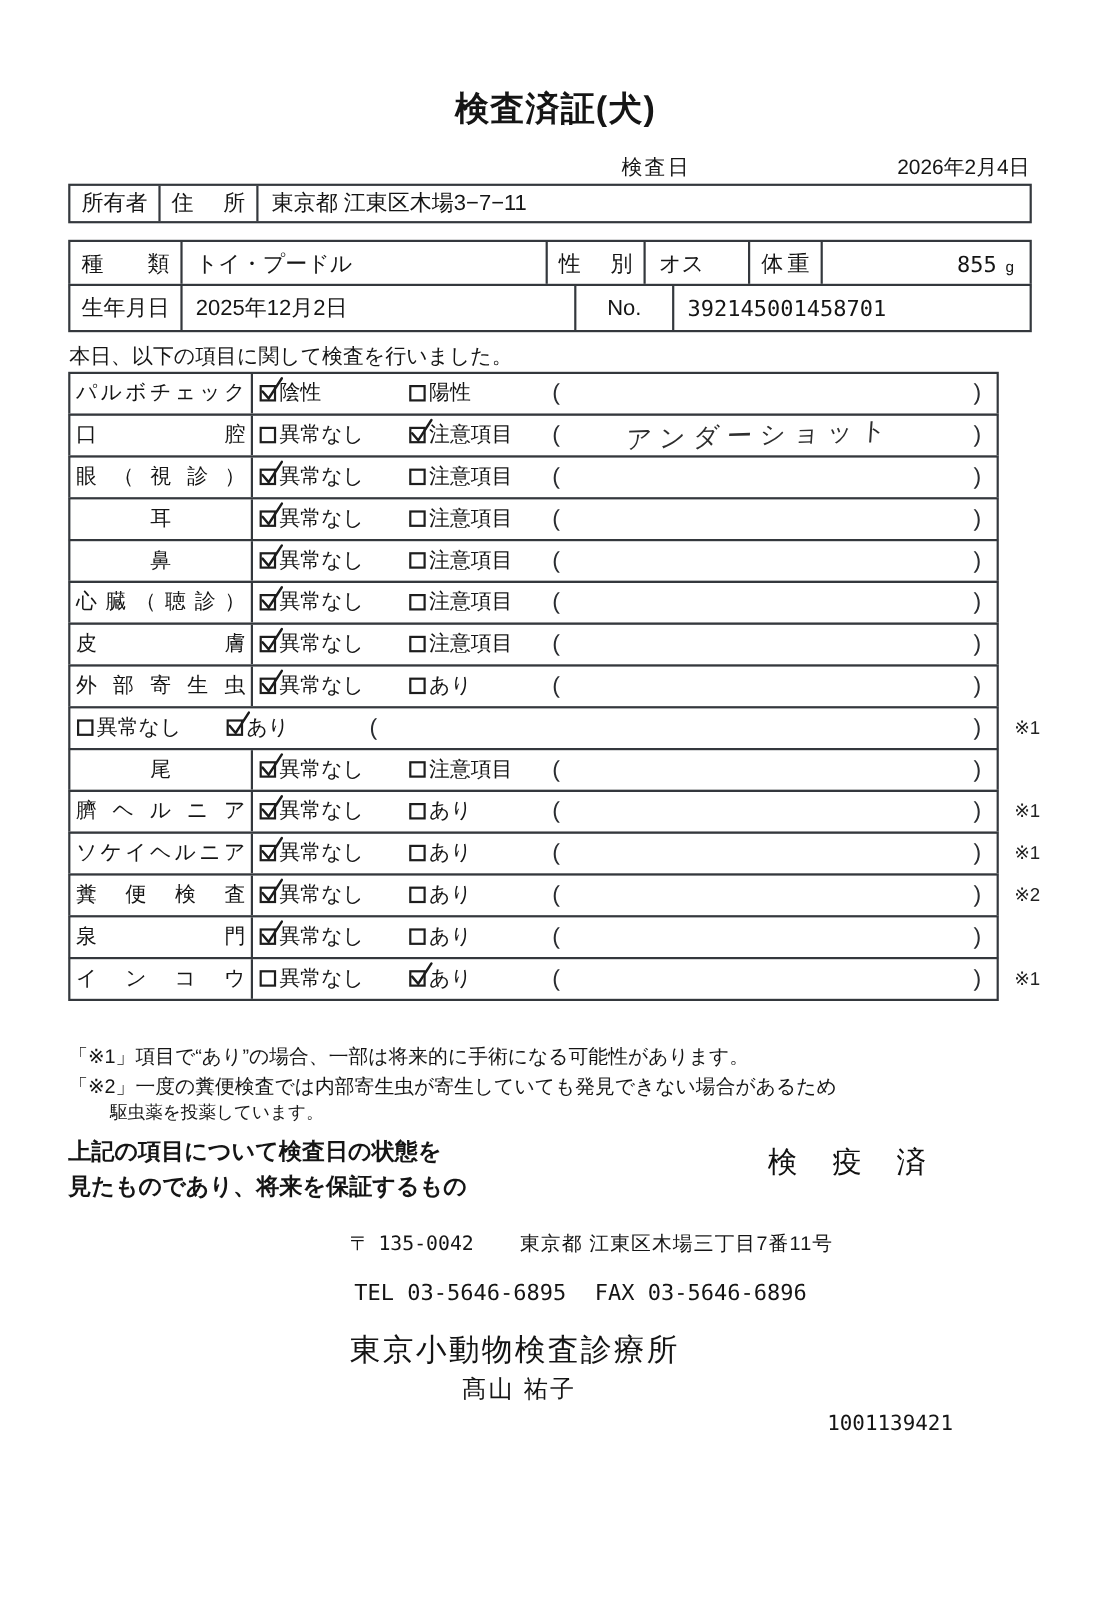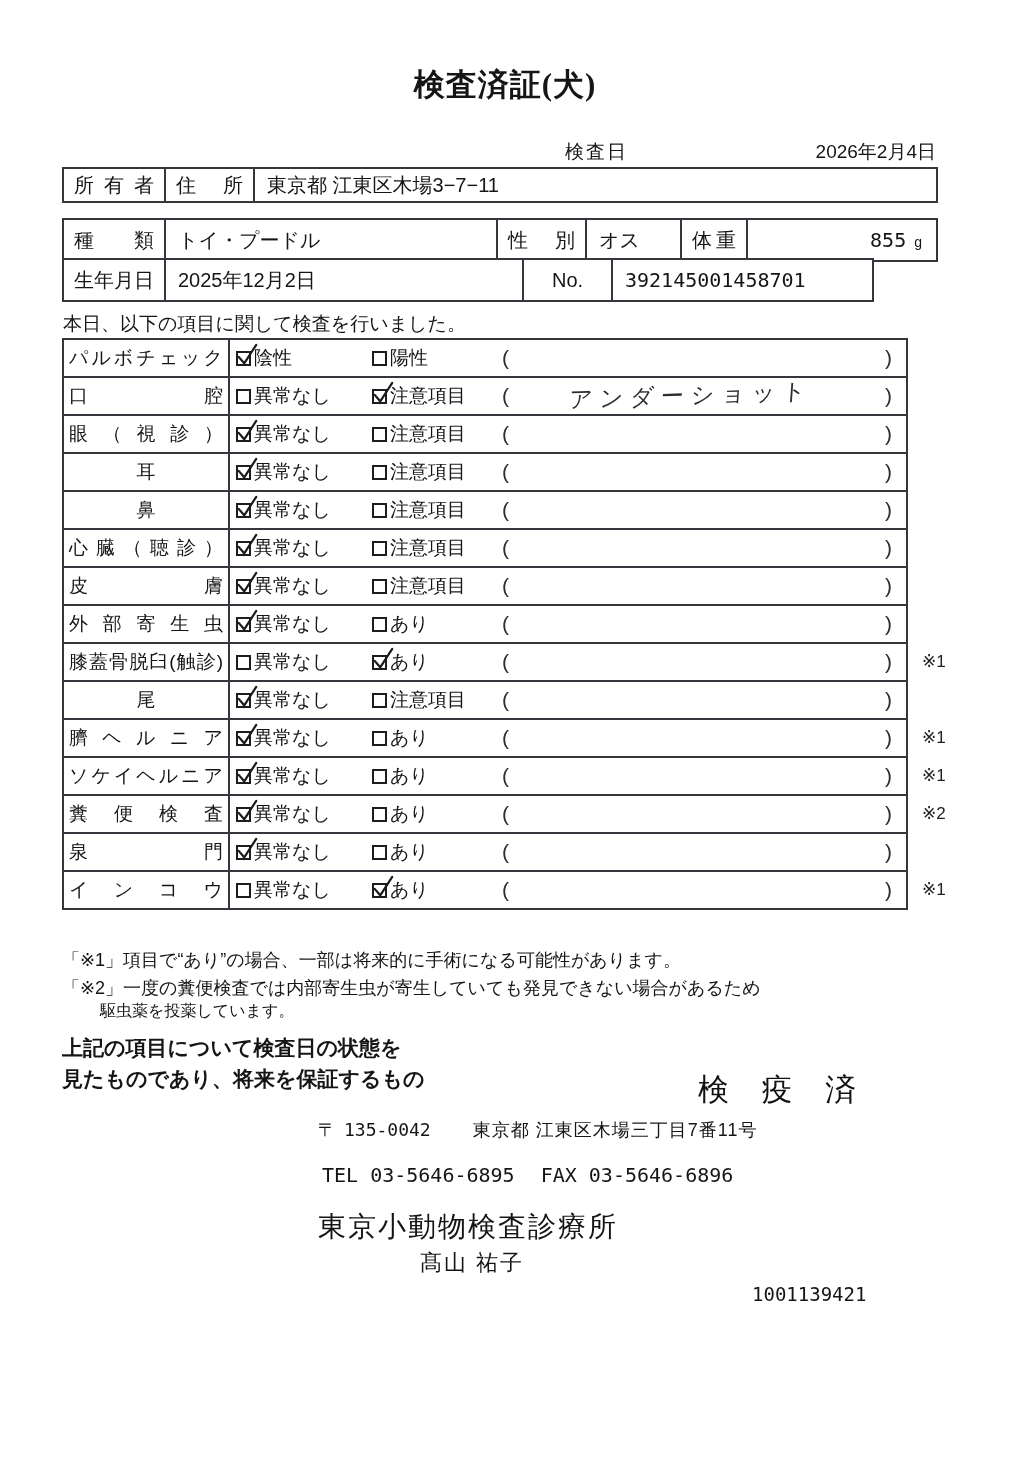--- a/index.html
+++ b/index.html
@@ -5,22 +5,22 @@
   * { margin:0; padding:0; box-sizing:border-box; }
   html,body { background:#ffffff; }
   body {
     width:1010px; height:1462px; position:relative; overflow:hidden;
     font-family:"Liberation Sans","DejaVu Sans",sans-serif;
     color:#151515;
   }
   .abs { position:absolute; }
 
   
-  .title { top:64px; left:0; width:1010px; text-align:center;
-           font-size:31px; font-weight:bold; letter-spacing:1px;font-family:Liberation Serif, serif; }
+  .title { top:78px; left:0; width:1010px; text-align:center;
+           font-size:31px; font-weight:bold; letter-spacing:1px; }
 
   
   .insp-label { top:139px; left:565px; font-size:19px; letter-spacing:2px; }
   .insp-date  { top:139px; right:74px; font-size:19px; }
 
   
   .tbl { border:2px solid #34383d; display:flex; background:#fff; }
   .cell { border-left:2px solid #34383d; overflow:hidden; white-space:nowrap; }
   .cell:first-child { border-left:none; }
   .lab { font-size:20px; padding:0 10px; text-align:justify; text-align-last:justify; }
@@ -63,21 +63,21 @@
 
   
   .fn1 { top:948px; left:62px; font-size:18px; }
   .fn2 { top:976px; left:62px; font-size:18px; }
   .fn2b{ top:1001px; left:100px; font-size:16px; }
 
   
   .stmt { top:1032px; left:62px; font-size:21px; font-weight:bold; line-height:31px; }
 
   
-  .stamp { top:1069px; left:698px; font-size:31px; letter-spacing:12px; color:#111; }
+  .stamp { top:1038px; left:698px; font-size:27px; letter-spacing:12px; color:#111; }
 
   
   .postal { top:1118px; left:318px; font-size:18px; }
   .postal .code { font-family:"DejaVu Sans Mono","Liberation Mono",monospace; margin-left:8px; }
   .postal .addr { margin-left:42px; letter-spacing:1px; }
   .telfax { top:1163px; left:322px; font-size:20px;
             font-family:"DejaVu Sans Mono","Liberation Mono",monospace; }
   .telfax .fax { margin-left:26px; }
   .clinic { top:1208px; left:318px; font-size:28px; letter-spacing:2px; }
   .vet { top:1248px; left:420px; font-size:22px; letter-spacing:2px; }
@@ -86,35 +86,35 @@
 </style>
 </head>
 <body>
 
 <div class="abs title">検査済証(犬)</div>
 
 <div class="abs insp-label">検査日</div>
 <div class="abs insp-date">2026年2月4日</div>
 
 <div class="abs tbl rowA" style="top:167px; left:62px; width:876px;">
-  <div class="cell lab" style="width:100px">所有者</div>
+  <div class="cell lab" style="width:80px">所有者</div>
   <div class="cell lab" style="width:89px">住所</div>
   <div class="cell val" style="flex:1">東京都 江東区木場3−7−11</div>
 </div>
 
 <div class="abs tbl rowB" style="top:218px; left:62px; width:876px;">
   <div class="cell lab" style="width:100px">種類</div>
   <div class="cell val" style="width:332px">トイ・プードル</div>
   <div class="cell lab" style="width:89px">性別</div>
   <div class="cell val" style="width:95px">オス</div>
   <div class="cell lab" style="width:66px">体重</div>
   <div class="cell wval" style="flex:1"><span class="mono">855</span><span class="wunit">g</span></div>
 </div>
 
-<div class="abs tbl rowB tblB2" style="top:260px; left:62px; width:812px;justify-content:flex-end;">
+<div class="abs tbl rowB tblB2" style="top:260px; left:62px; width:876px;justify-content:flex-end;">
   <div class="cell lab" style="width:100px">生年月日</div>
   <div class="cell val" style="width:332px">2025年12月2日</div>
   <div class="cell val" style="width:89px; text-align:center; padding-left:0;margin-left:26px;">No.</div>
   <div class="cell val mono" style="flex:1">392145001458701</div>
 </div>
 
 <div class="abs intro">本日、以下の項目に関して検査を行いました。</div>
 
 <div class="abs chk">
 
@@ -235,21 +235,20 @@
         <span class="opt o2"><span class="cb"></span><span>あり</span></span>
         <span class="paren po">(</span>
         <span class="paren pc">)</span>
       </div>
       </div>
     <div class="cref"></div>
   </div>
 
   <div class="crow">
     <div class="cbox">
-        <div class="clabel">膝蓋骨脱臼(触診)</div>
       <div class="copts">
         <span class="opt o1"><span class="cb"></span><span>異常なし</span></span>
         <span class="opt o2"><span class="cb checked"><svg viewBox="0 0 26 26">
                 <path d="M4 15 L10 22 L23 2"></path>
               </svg></span><span>あり</span></span>
         <span class="paren po">(</span>
         <span class="paren pc">)</span>
       </div>
       </div>
     <div class="cref">※1</div>

